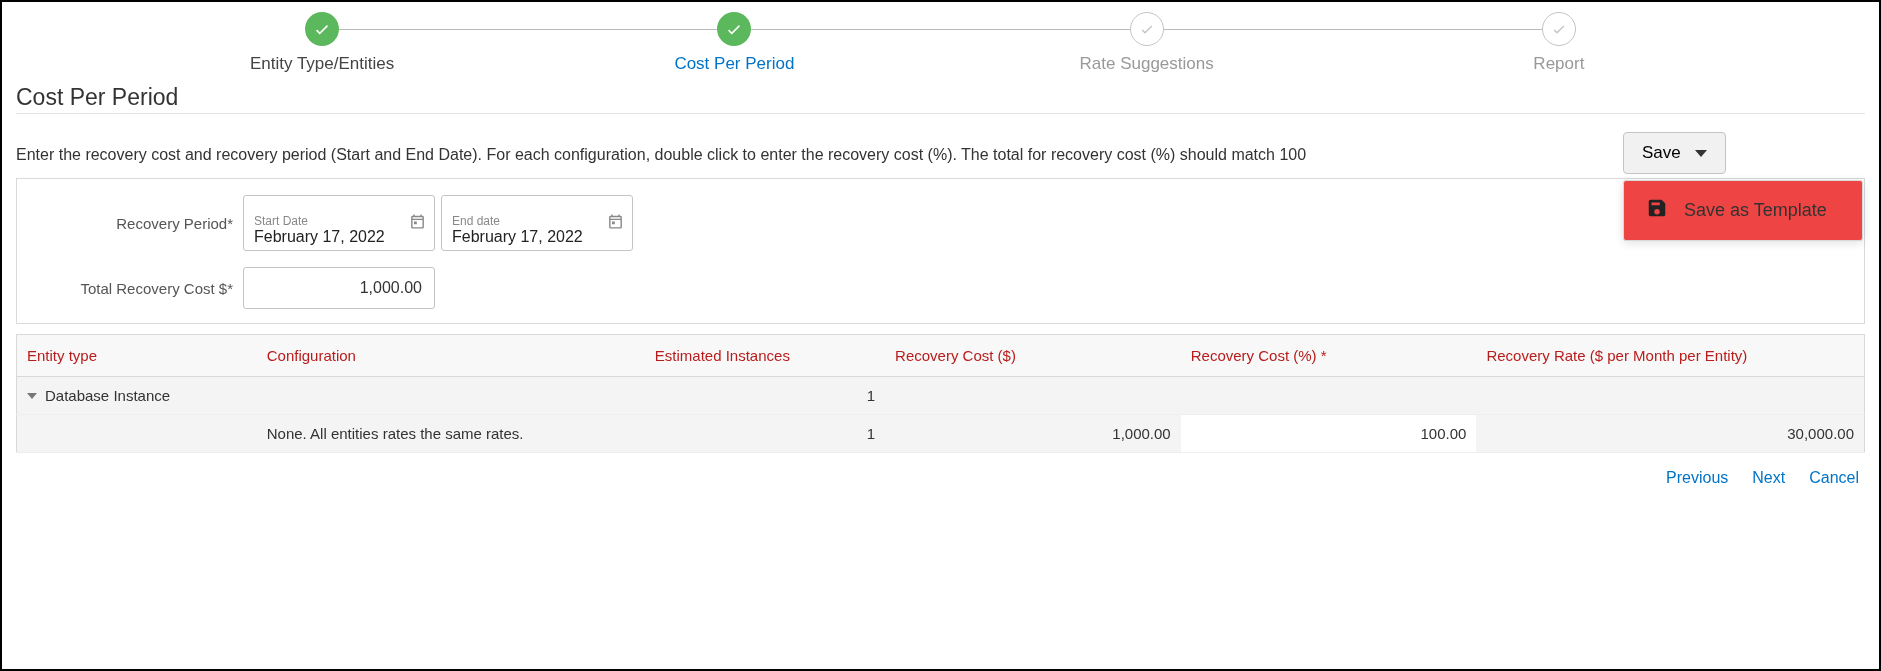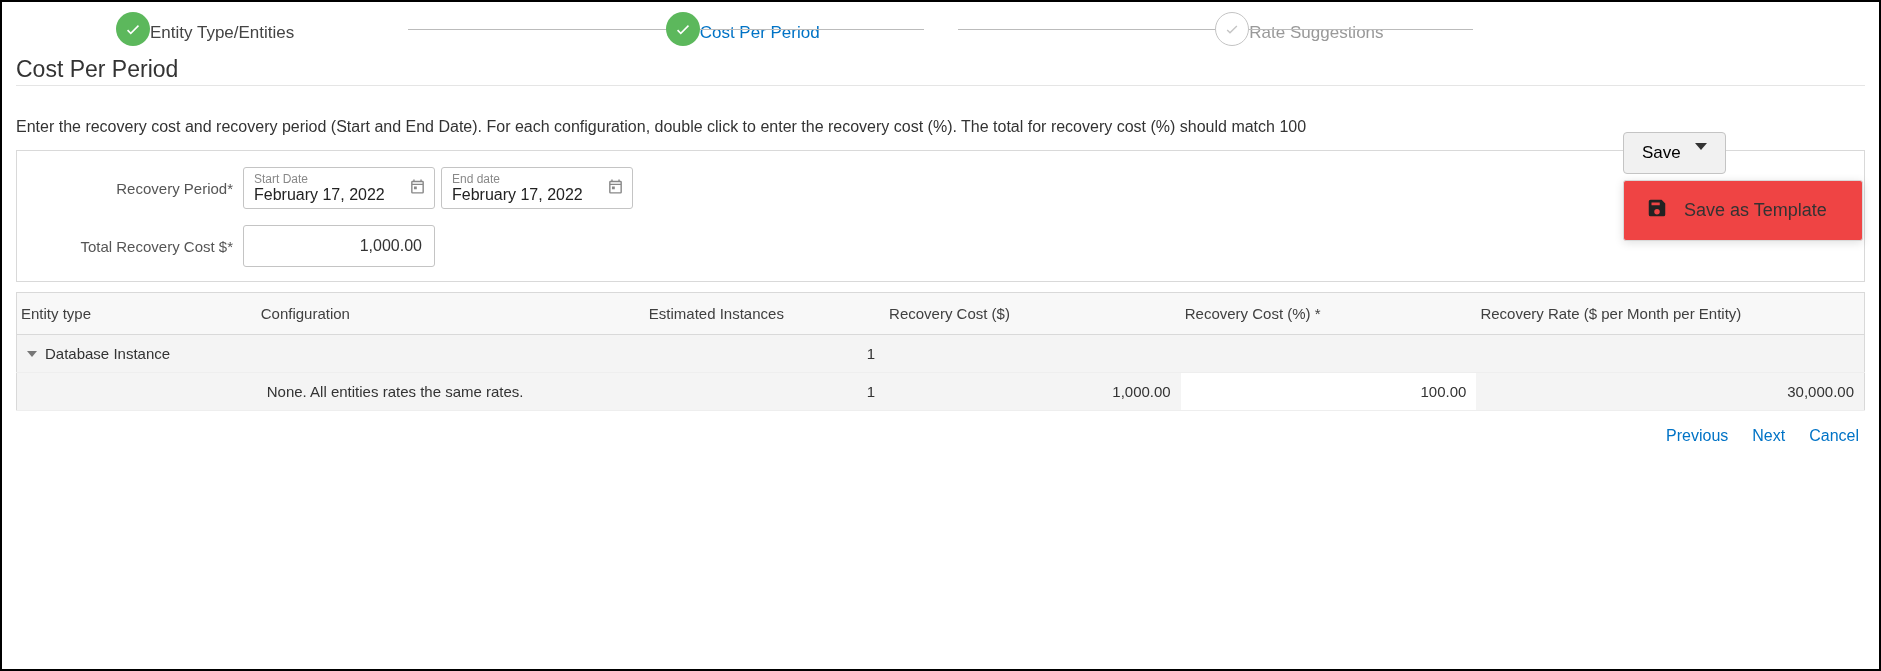--- a/index.html
+++ b/index.html
@@ -1,61 +1,61 @@
 <!DOCTYPE html>
 <html><head>
 <meta charset="utf-8">
 <style>
   * { box-sizing: border-box; margin: 0; padding: 0; font-family: "Segoe UI", Arial, sans-serif; }
   body { background: #fff; color: #333; font-size: 15px; }
   .page { border: 2px solid #000; width: 100%; min-height: 671px; padding: 10px 14px 8px 14px; position: relative; }
 
   
   .stepper { display: flex; align-items: flex-start; margin: 0 100px 10px 100px; }
-  .step { flex: 1; display: flex; flex-direction: row; align-items: center; position: relative; }
+  .step { flex: 1; display: flex; flex-direction: column; align-items: center; position: relative; }
   .step-circle { width: 34px; height: 34px; border-radius: 50%; display:flex; align-items:center; justify-content:center; background:#fff; z-index:2;}
   .step-circle.done { background:#5cb85c; }
   .step-circle.done svg { width:18px; height:18px; }
   .step-circle.pending { border:1.5px solid #c4c4c4; }
   .step-circle.pending svg { width:16px; height:16px; }
   .step-label { margin-top:8px; font-size:17px; color:#444; }
   .step-label.active { color:#0073c6; }
   .step-label.pending { color:#999; }
   .connector { position:absolute; top:17px; height:1px; background:#bbb; z-index:1;}
   .connector.left { left:-50%; right:50%; margin-left:17px; margin-right:17px;}
   .step:first-child .connector.left{ display:none;}
 
   
   .page-heading { font-size:23px; font-weight:400; color:#333; margin:6px 0 2px 0;}
   .hr { border:none; border-top:1px solid #e5e5e5; margin-bottom:32px;}
 
   
   .top-actions { position:absolute; right:16px; top:130px; z-index:5;}
-  .save-btn { background:#f1f1f1; border:1px solid #c4c4c4; border-radius:4px; padding:10px 18px; font-size:17px; cursor:pointer; display:flex; gap:14px;}
+  .save-btn { background:#f1f1f1; border:1px solid #c4c4c4; border-radius:4px; padding:10px 18px; font-size:17px; cursor:pointer; display:flex; align-items:center; gap:14px;}
   .save-btn .caret { width:0;height:0;border-left:6px solid transparent;border-right:6px solid transparent;border-top:7px solid #333;}
   .dropdown { margin-top:6px; background:#ef4444; border:1px solid #d9d9d9; border-radius:3px; box-shadow:0 2px 10px rgba(0,0,0,0.12); padding:6px 0; min-width:240px;}
   .dropdown-item { display:flex; align-items:center; gap:16px; padding:10px 22px; font-size:18px; cursor:pointer;}
   .dropdown-item svg{ width:22px; height:22px;}
 
   .instructions { font-size:16px; color:#333; margin-bottom:14px; white-space:nowrap; overflow:hidden;}
 
   
   .form-box { border:1px solid #d9d9d9; padding:16px 18px 14px 18px; margin-bottom:10px;}
   .form-row { display:flex; align-items:center; margin-bottom:16px;}
   .form-label { width:208px; text-align:right; color:#555; font-size:15px; padding-right:10px;}
   .date-field { display:flex; align-items:center; border:1px solid #c4c4c4; border-radius:3px; padding:4px 8px 4px 10px; margin-right:6px; width:192px; justify-content:space-between;}
   .date-field .stack { display:flex; flex-direction:column; }
-  .date-field .lbl { font-size:12px; color:#888;}
+  .date-field .lbl { font-size:12px; color:#888;margin-top:14px;}
   .date-field .val { font-size:16px; color:#222;}
   .date-field svg{ width:17px;height:17px; fill:#888;}
   .num-field { border:1px solid #c4c4c4; border-radius:3px; width:192px; height:42px; display:flex; align-items:center; justify-content:flex-end; padding:0 12px; font-size:16px;}
 
   
   table.data { width:100%; border-collapse:collapse; border:1px solid #d9d9d9; table-layout:fixed;}
-  table.data th { text-align:left; font-weight:400; color:#404040; background:#f8f8f8; border-bottom:1px solid #d9d9d9; padding:12px 4px; font-size:15px;}
+  table.data th { text-align:left; font-weight:400; color:#b91c1c; background:#f8f8f8; border-bottom:1px solid #d9d9d9; padding:12px 10px; font-size:15px;}
   table.data td { padding:10px 10px; font-size:15px; border-bottom:1px solid #eee;}
   table.data tr.alt td { background:#f4f4f4;}
   table.data td.num, table.data th.num { text-align:right;}
   table.data td.editable { background:#fff !important;}
   .cell-expand { display:flex; align-items:center; gap:8px;}
   .tri-down{ width:0;height:0;border-left:5px solid transparent;border-right:5px solid transparent;border-top:6px solid #777;}
 
   
   .footer-actions { display:flex; justify-content:flex-end; gap:24px; padding:16px 6px 0 0;}
   .footer-actions a { color:#0073c6; font-size:16px; text-decoration:none; cursor:pointer;}
@@ -91,20 +91,29 @@
       <div class="step-label active">Cost Per Period</div>
     </div>
     <div class="step">
       <div class="connector left"></div>
       <div class="step-circle pending">
         <svg viewBox="0 0 24 24">
             <path fill="#c4c4c4" d="M9 16.2l-3.5-3.5L4 14.2l5 5 11-11-1.4-1.4z"></path>
           </svg>
       </div>
       <div class="step-label pending">Rate Suggestions</div>
+    </div>
+    <div class="step">
+      <div class="connector left"></div>
+      <div class="step-circle pending">
+        <svg viewBox="0 0 24 24">
+            <path fill="#c4c4c4" d="M9 16.2l-3.5-3.5L4 14.2l5 5 11-11-1.4-1.4z"></path>
+          </svg>
+      </div>
+      <div class="step-label pending">Report</div>
     </div>
   </div>
 
   <div class="page-heading">Cost Per Period</div>
   <hr class="hr">
 
   <div class="top-actions">
     <button class="save-btn">
       <span>Save</span>
       <span class="caret"></span>

